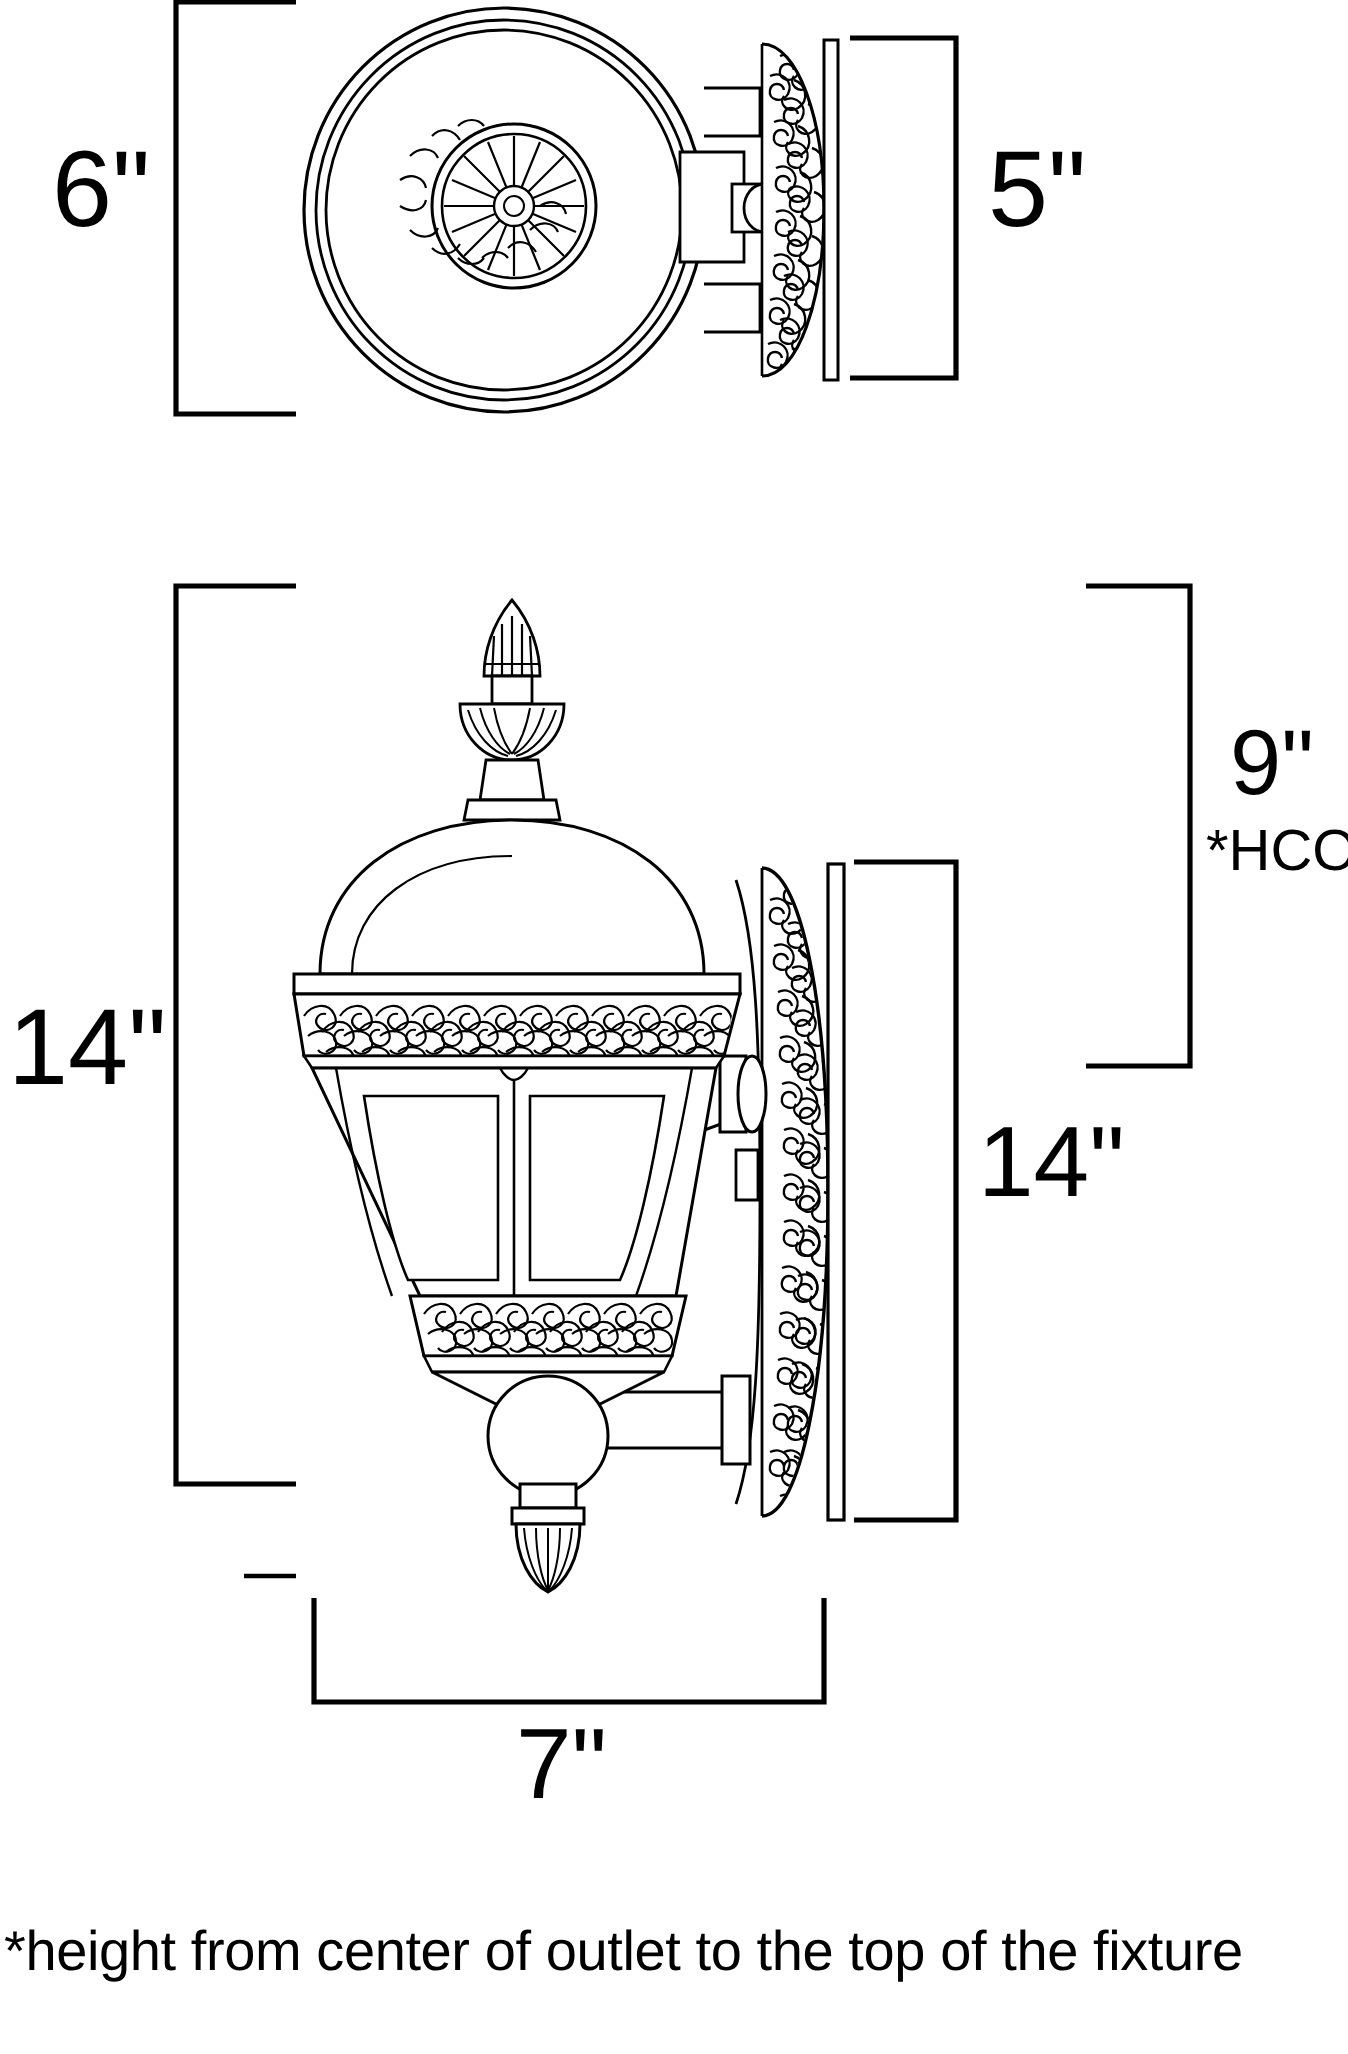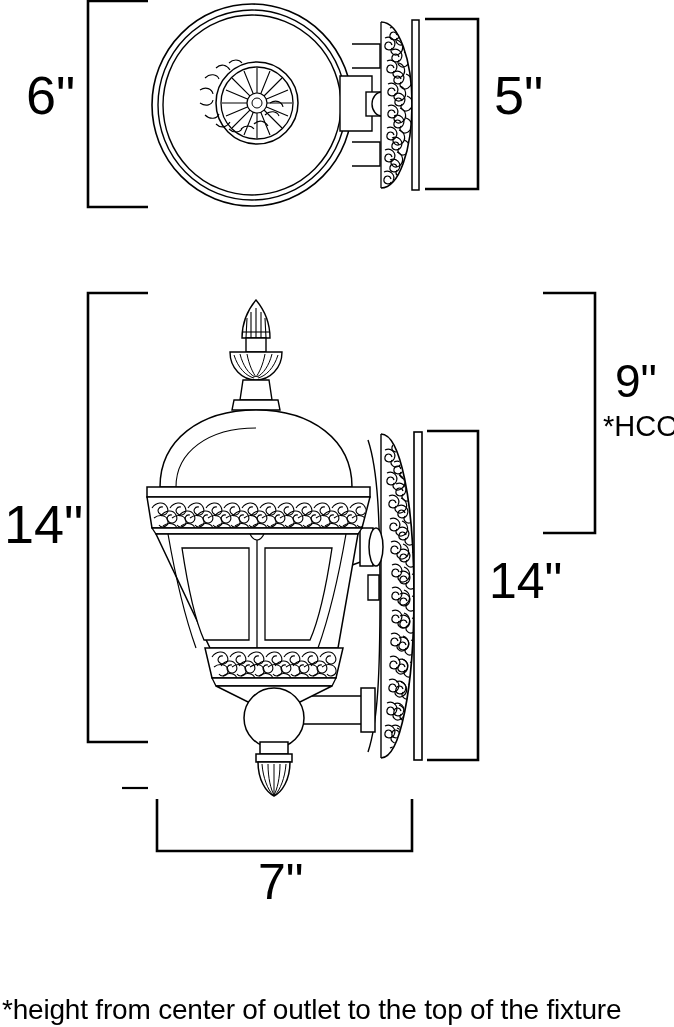--- a/index.html
+++ b/index.html
@@ -24,21 +24,21 @@
   }
   .t6   {left:26px;  top:68px;  font-size:54px;}
   .t5   {left:494px; top:68px;  font-size:54px;}
   .t14l {left:4px;   top:497px; font-size:54px;}
   .t9   {left:615px; top:358px; font-size:46px;}
   .thco {left:603px; top:412px; font-size:29px;}
   .t14r {left:489px; top:556px; font-size:50px;}
   .t7   {left:258px; top:857px; font-size:50px;}
   .caption{
     position:absolute;
-    left:2px; top:994px;
+    left:2px; top:960px;
     width:672px;
     font-size:28px;
     letter-spacing:-0.2px;
     color:#000;
     font-family:"Liberation Sans", sans-serif;
   }
 </style>
 </head>
 <body>
 

